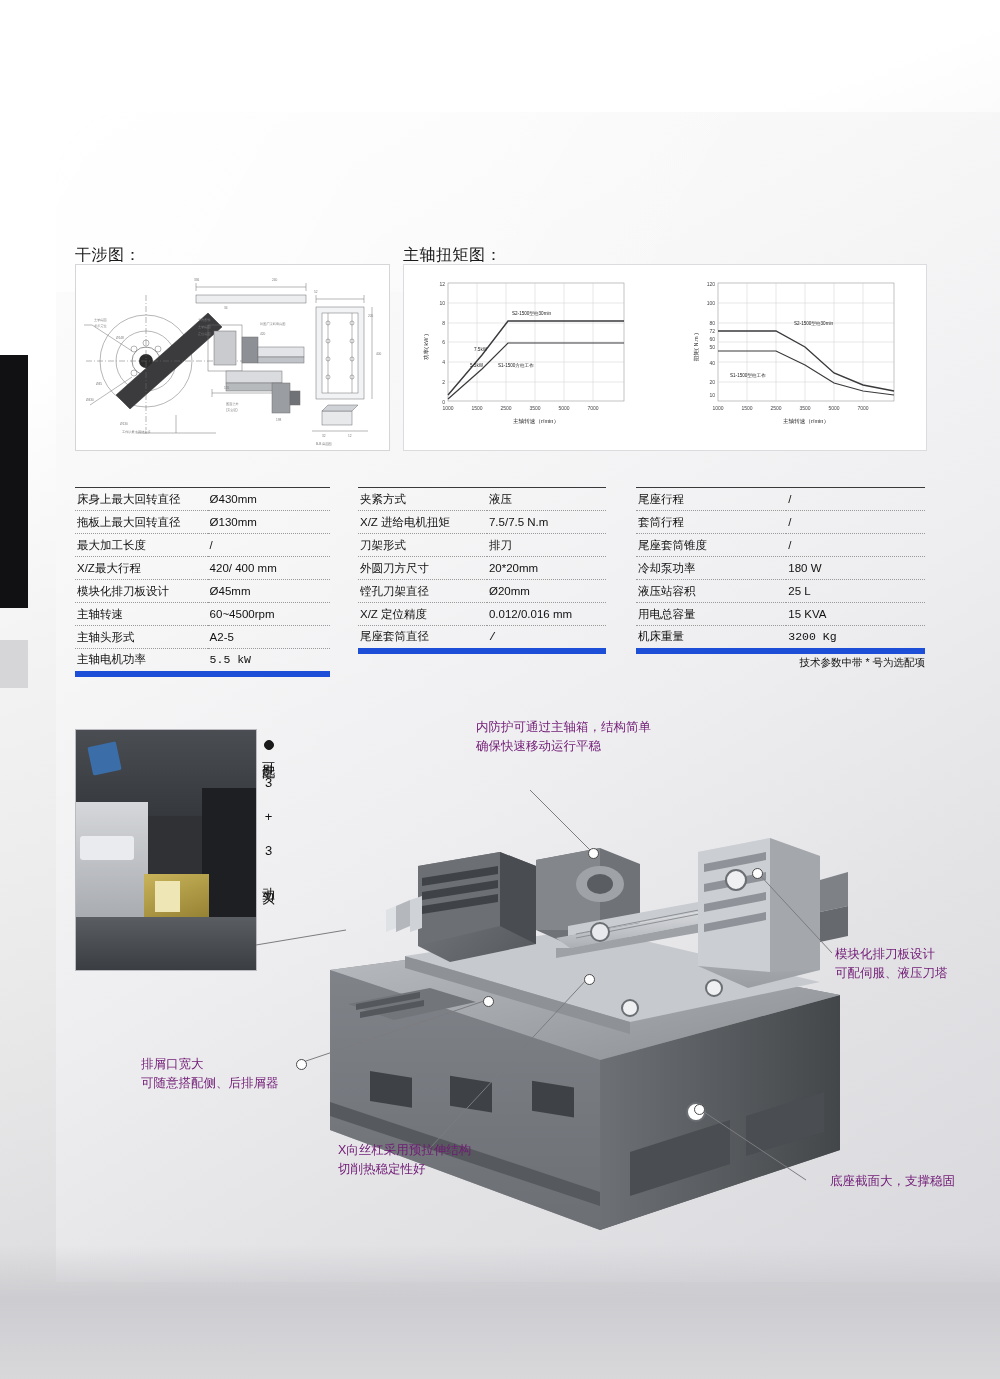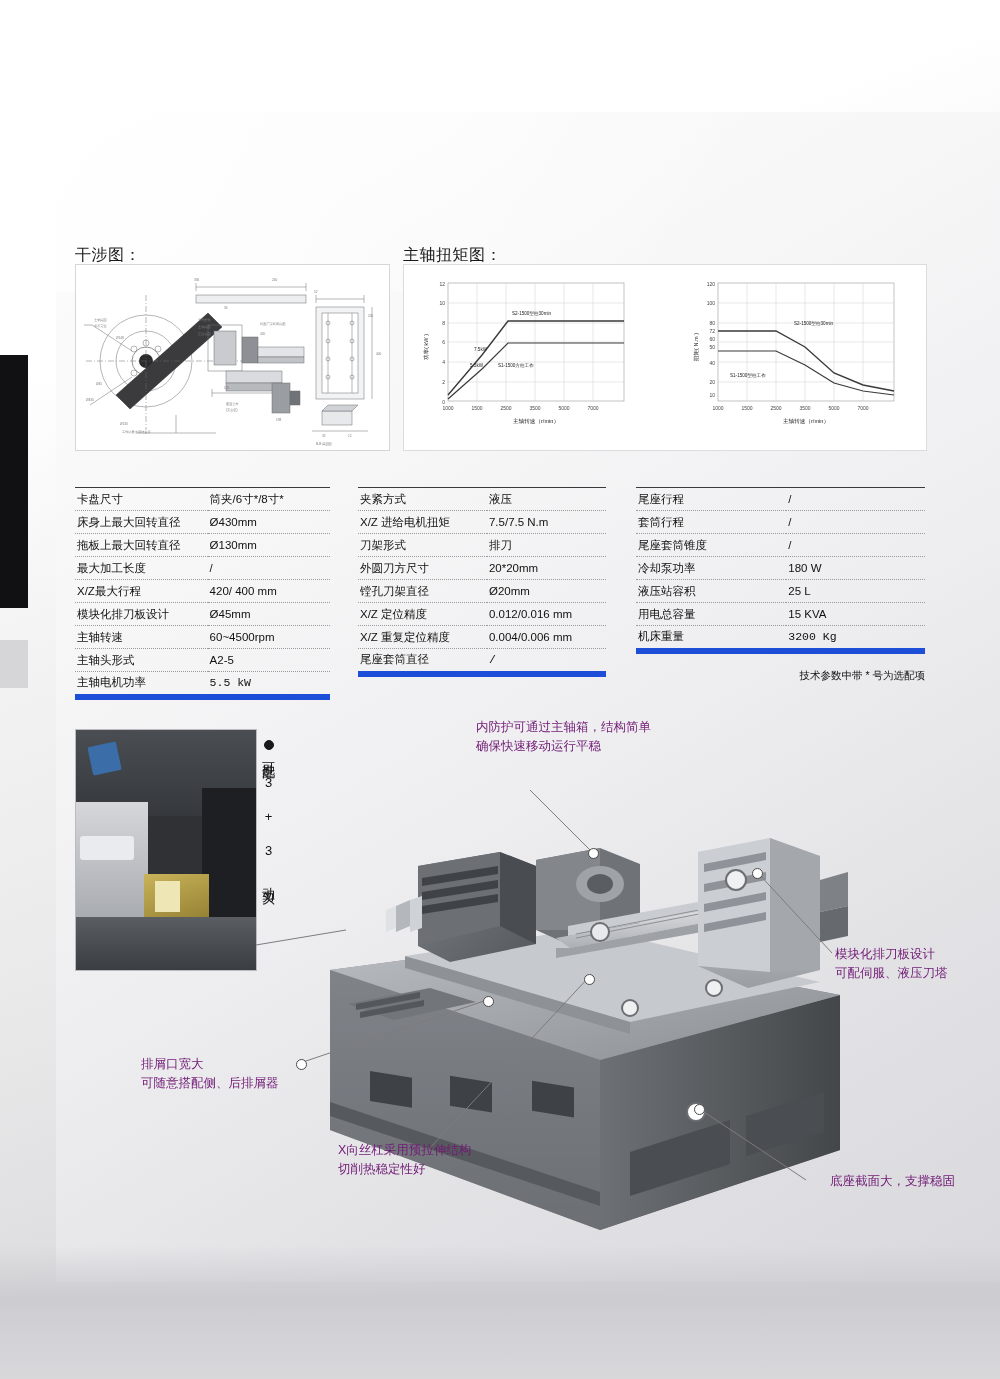--- a/index.html
+++ b/index.html
@@ -295,24 +295,20 @@
       <text x="112" y="52" fill="#222" font-size="4.6" font-family="Liberation Sans, sans-serif">S2-1500型柱30min</text>
       <text x="48" y="104" fill="#222" font-size="4.6" font-family="Liberation Sans, sans-serif">S1-1500型柱工作</text>
     </g>
   </svg>
 </div>
 
 <div class="spec-col" style="left:75px;top:487px;width:255px;">
   <table>
     <tbody id="spec-tbody-0">
         <tr>
-          <td class="k">卡盘尺寸</td>
-          <td class="v">筒夹/6寸*/8寸*</td>
-        </tr>
-        <tr>
           <td class="k">床身上最大回转直径</td>
           <td class="v">Ø430mm</td>
         </tr>
         <tr>
           <td class="k">拖板上最大回转直径</td>
           <td class="v">Ø130mm</td>
         </tr>
         <tr>
           <td class="k">最大加工长度</td>
           <td class="v">/</td>
@@ -362,24 +358,20 @@
         </tr>
         <tr>
           <td class="k">镗孔刀架直径</td>
           <td class="v">Ø20mm</td>
         </tr>
         <tr>
           <td class="k">X/Z 定位精度</td>
           <td class="v">0.012/0.016 mm</td>
         </tr>
         <tr>
-          <td class="k">X/Z 重复定位精度</td>
-          <td class="v">0.004/0.006 mm</td>
-        </tr>
-        <tr>
           <td class="k">尾座套筒直径</td>
           <td class="v">/</td>
         </tr>
       </tbody>
   </table>
 </div>
 
 <div class="spec-col" style="left:636px;top:487px;width:289px;">
   <table>
     <tbody id="spec-tbody-2">
@@ -408,21 +400,21 @@
           <td class="v">15 KVA</td>
         </tr>
         <tr>
           <td class="k">机床重量</td>
           <td class="v">3200 Kg</td>
         </tr>
       </tbody>
   </table>
 </div>
 
-<div class="spec-note" style="left:636px;top:656px;width:289px;text-align:right;margin-top:13px;">技术参数中带 * 号为选配项</div>
+<div class="spec-note" style="left:636px;top:656px;width:289px;text-align:right;">技术参数中带 * 号为选配项</div>
 
 <div class="photo">
   <div class="p-top"></div>
   <div class="p-dark"></div>
   <div class="p-bodyl"></div>
   <div class="p-spindle"></div>
   <div class="p-blue"></div>
   <div class="p-tool"></div>
   <div class="p-tool2"></div>
   <div class="p-strip"></div>

